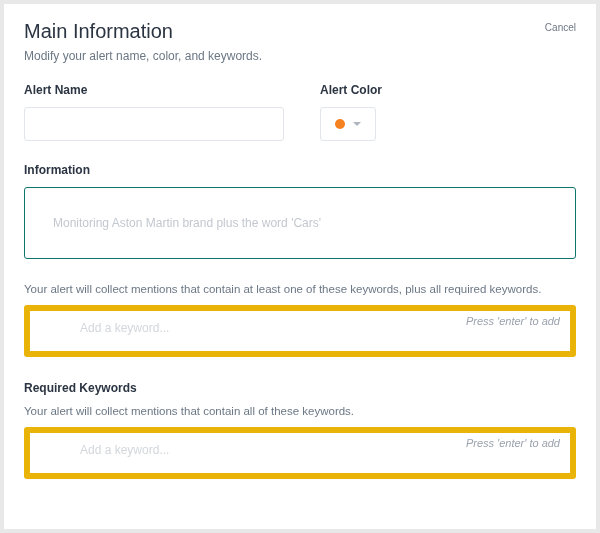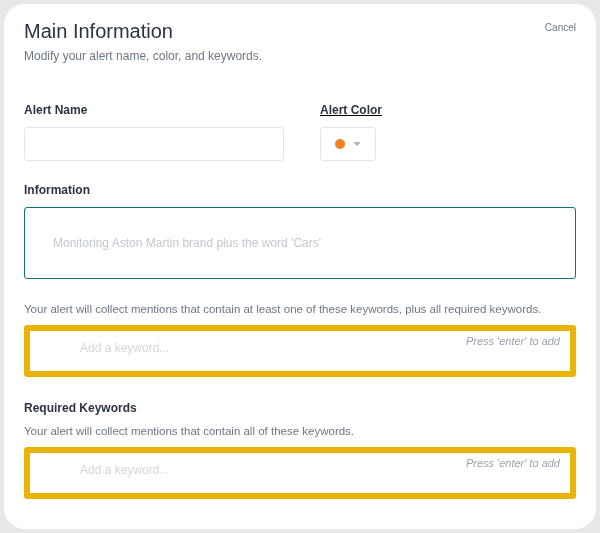--- a/index.html
+++ b/index.html
@@ -1,15 +1,15 @@
 <!DOCTYPE html>
 <html><head>
   <meta charset="utf-8">
   <style>
-    * { box-sizing: border-box; margin: 0; padding: 0; border-radius: 21px; }
+    * { box-sizing: border-box; margin: 0; padding: 0; }
     body {
       width: 600px;
       height: 533px;
       font-family: -apple-system, BlinkMacSystemFont, "Segoe UI", Helvetica, Arial, sans-serif;
       background: #e8e8e8;
       padding: 4px;
     }
     .panel {
       background: #fff;
       width: 100%;
@@ -30,29 +30,29 @@
     }
     .cancel-link {
       font-size: 10px;
       color: #6b7785;
       cursor: pointer;
       margin-top: 2px;
     }
     .page-subtitle {
       font-size: 12px;
       color: #6b7785;
-      margin-bottom: 40px;
+      margin-bottom: 20px;
     }
     .row {
       display: flex;
       gap: 36px;
       margin-bottom: 22px;
     }
     .field-name { flex: 0 0 260px; }
-    .field-color { flex: 0 0 auto; text-decoration: underline; }
+    .field-color { flex: 0 0 auto; }
     .label {
       display: block;
       font-size: 12px;
       font-weight: 600;
       color: #2b3442;
       margin-bottom: 10px;
     }
     .text-input {
       width: 260px;
       height: 34px;

